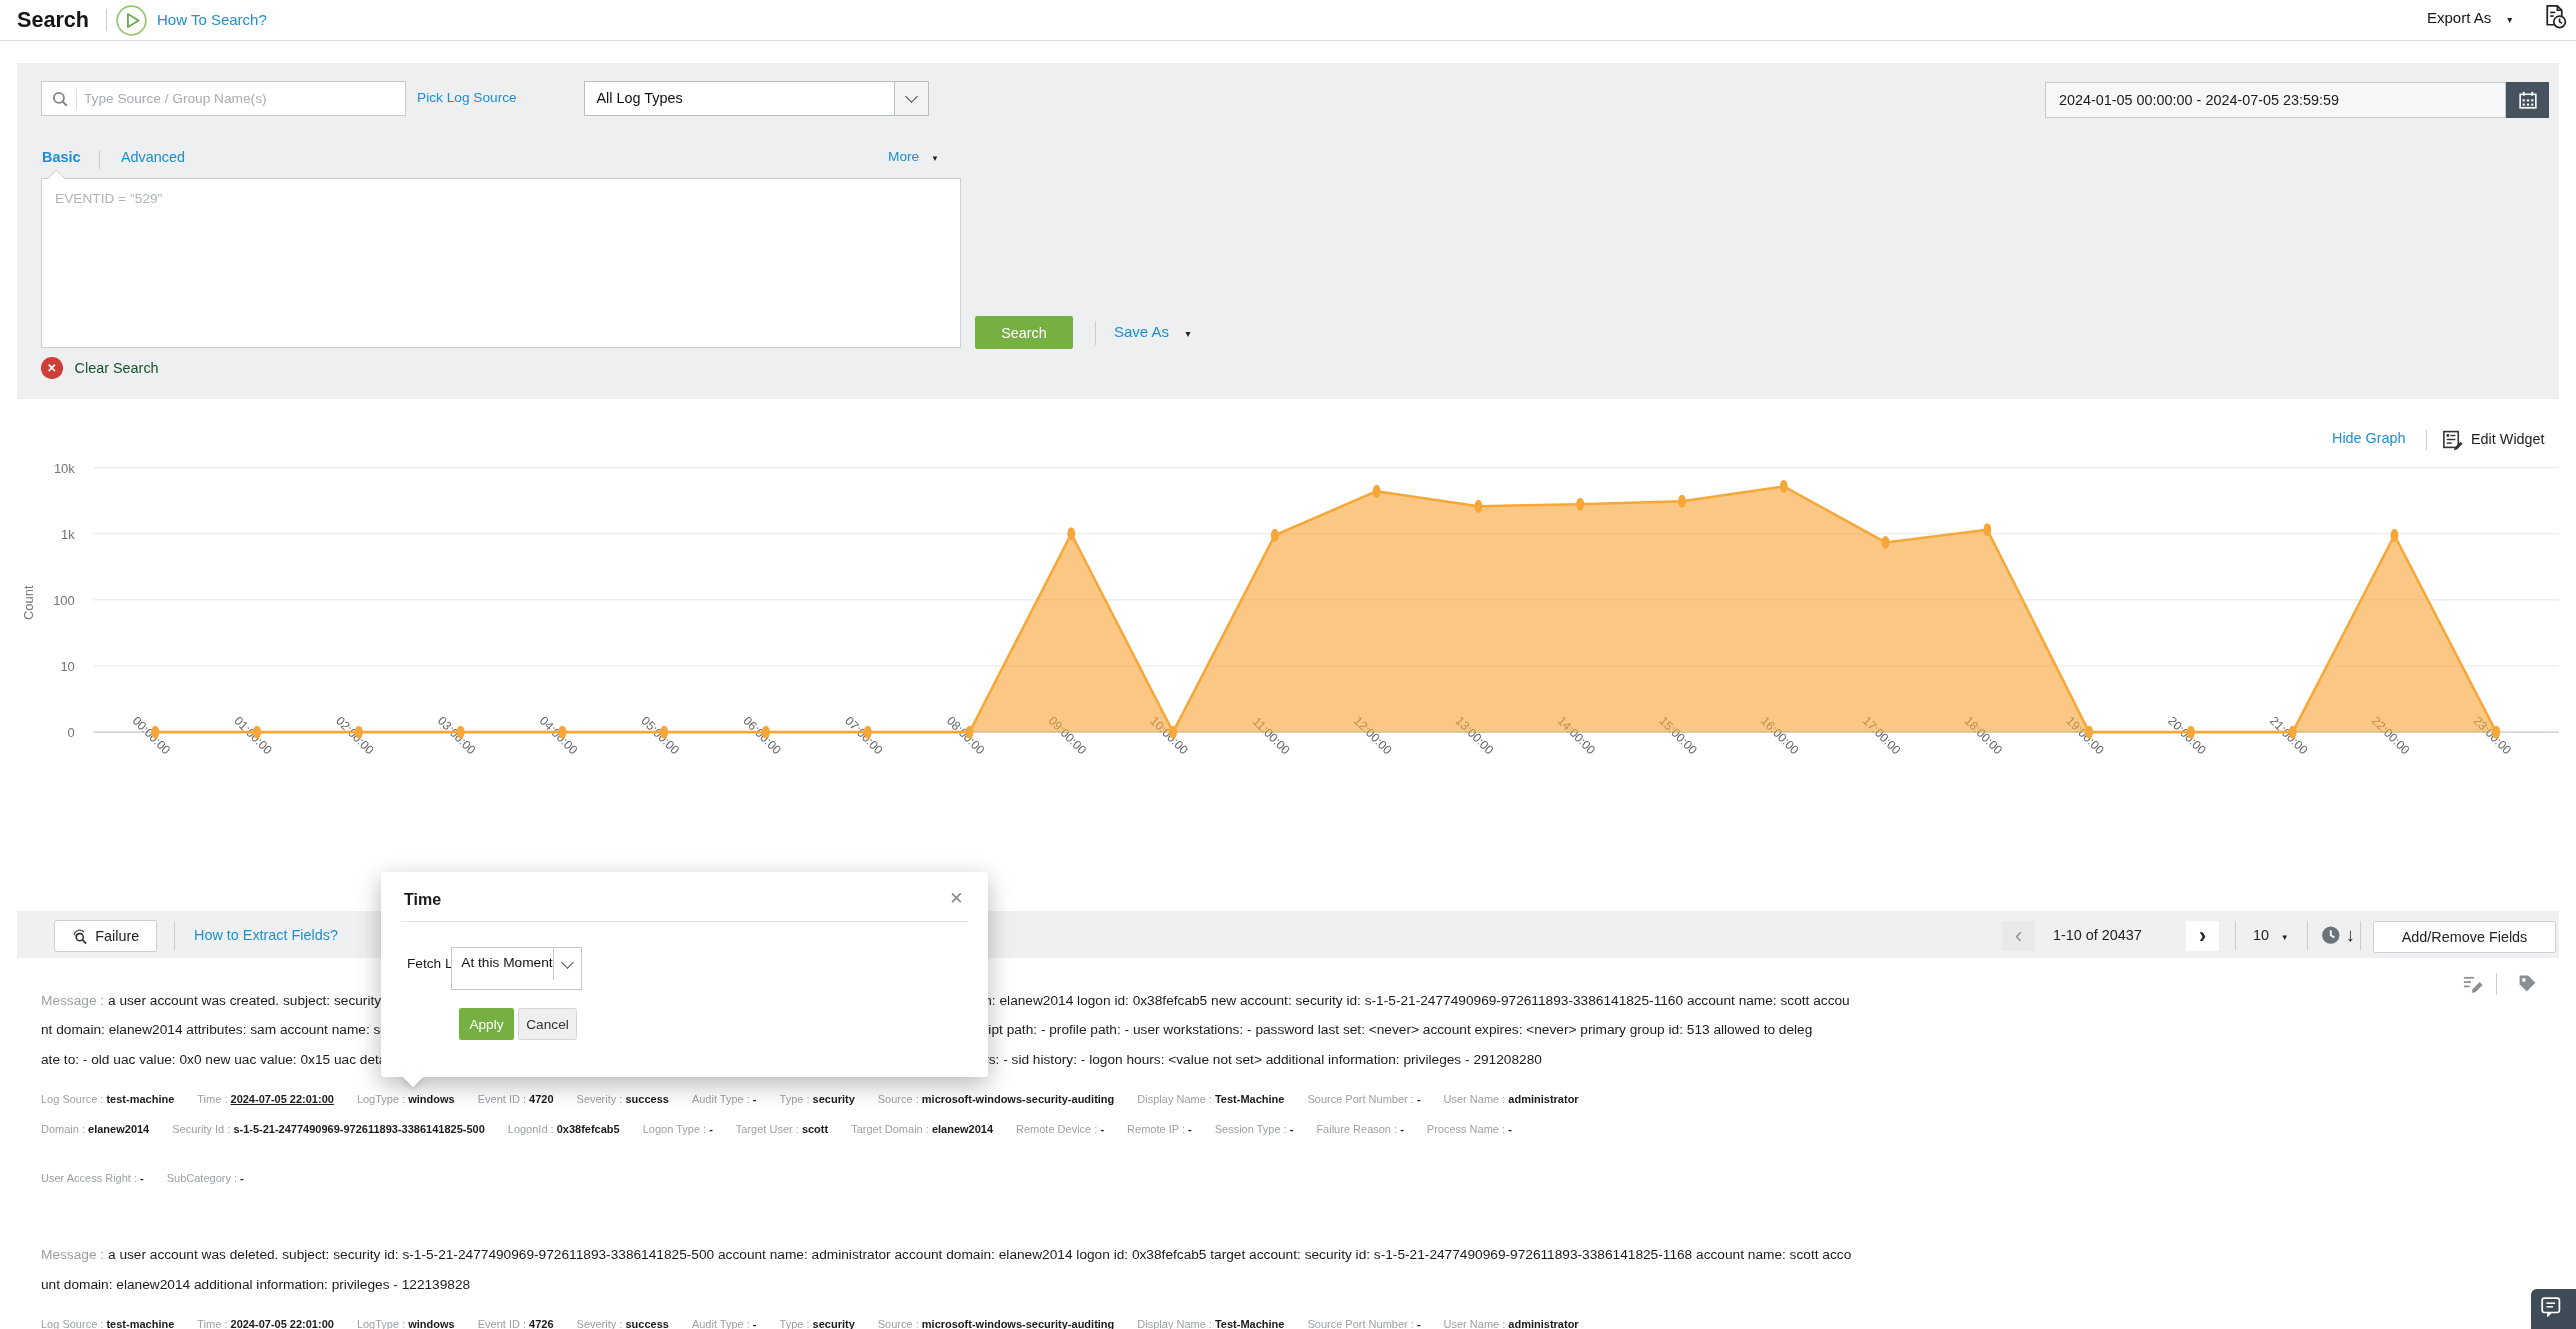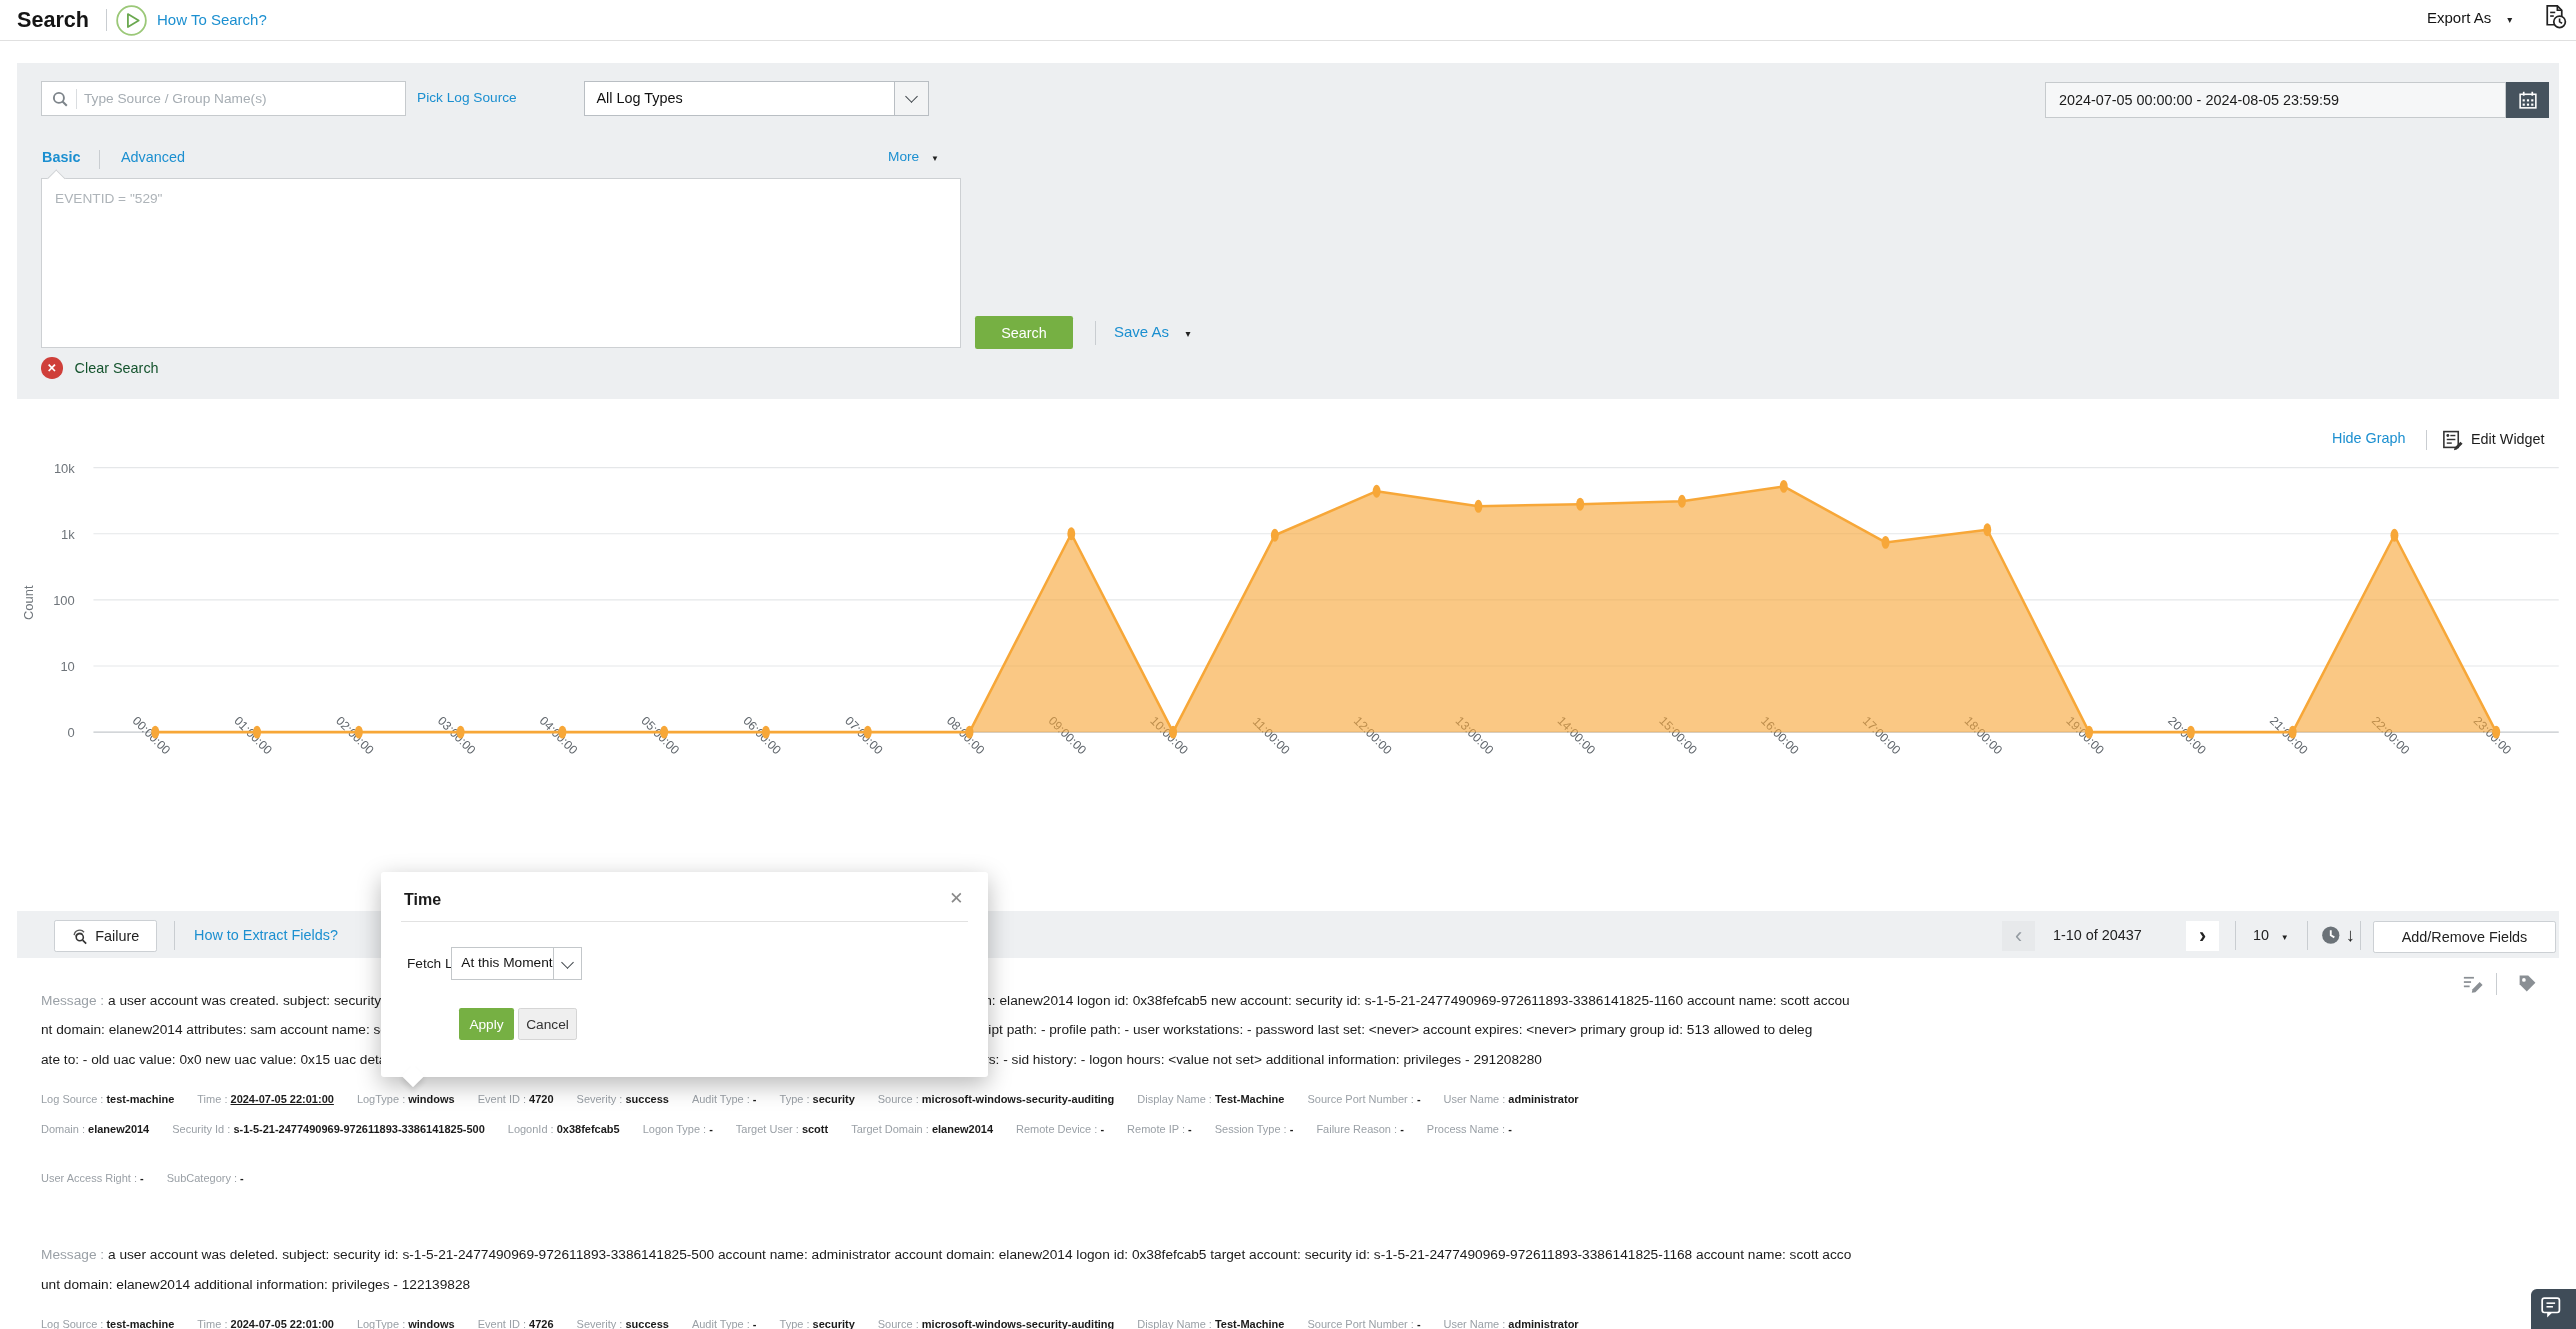--- a/index.html
+++ b/index.html
@@ -63,21 +63,21 @@
   <div class="a lnk-blue" style="left:417px;top:90px;font-size:13.7px;">Pick Log Source</div>
 
   <div class="a" style="left:584px;top:81px;width:345px;height:35px;background:#fff;border:0.7px solid #b9bec3;box-sizing:border-box;cursor:pointer;">
     <div style="position:absolute;left:11.5px;top:8px;font-size:14.4px;color:#101010;">All Log Types</div>
     <div style="position:absolute;right:0;top:0;width:33px;height:33px;background:#f3f4f5;border-left:0.7px solid #b9bec3;display:flex;align-items:center;justify-content:center;">
       <span class="chev" style="margin-top:-3.6px;"></span>
     </div>
   </div>
 
   <div class="a" style="left:2045px;top:82px;width:461px;height:36px;background:#f6f7f8;border:0.7px solid #c6cacd;box-sizing:border-box;">
-    <div style="position:absolute;left:13px;top:8.6px;font-size:14.4px;color:#1b1b1b;">2024-07-05 00:00:00 - 2024-08-05 23:59:59</div>
+    <div style="position:absolute;left:13px;top:8.6px;font-size:14.4px;color:#1b1b1b;">2024-01-05 00:00:00 - 2024-07-05 23:59:59</div>
   </div>
   <div class="a" style="left:2506px;top:82px;width:43px;height:36px;background:#46535e;display:flex;align-items:center;justify-content:center;cursor:pointer;">
     <svg width="20" height="20" viewBox="0 0 28 28">
       <rect x="3" y="6" width="22" height="19" fill="none" stroke="#fff" stroke-width="2.2"></rect>
       <line x1="8" y1="2.5" x2="8" y2="8" stroke="#fff" stroke-width="2.4"></line>
       <line x1="20" y1="2.5" x2="20" y2="8" stroke="#fff" stroke-width="2.4"></line>
       <g fill="#fff">
         <rect x="6.5" y="13" width="3" height="3"></rect>
           <rect x="12.5" y="13" width="3" height="3"></rect>
           <rect x="18.5" y="13" width="3" height="3"></rect>
@@ -248,21 +248,21 @@
     <span class="fl">Message</span><span class="fl"> : </span><span>a user account was deleted. subject: security id: s-1-5-21-2477490969-972611893-3386141825-500 account name: administrator account domain: elanew2014 logon id: 0x38fefcab5 target account: security id: s-1-5-21-2477490969-972611893-3386141825-1168 account name: scott acco</span>
   </div>
   <div class="a msgline nowrap" style="left:41px;top:1276px;width:2487px;">unt domain: elanew2014 additional information: privileges - 122139828</div>
   <div class="a fldline nowrap" style="left:41px;top:1315px;width:2487px;"><span class="pair"><span class="fl">Log Source</span><span class="fl"> : </span><span class="fv">test-machine</span></span><span class="pair"><span class="fl">Time</span><span class="fl"> : </span><span class="fv">2024-07-05 22:01:00</span></span><span class="pair"><span class="fl">LogType</span><span class="fl"> : </span><span class="fv">windows</span></span><span class="pair"><span class="fl">Event ID</span><span class="fl"> : </span><span class="fv">4726</span></span><span class="pair"><span class="fl">Severity</span><span class="fl"> : </span><span class="fv">success</span></span><span class="pair"><span class="fl">Audit Type</span><span class="fl"> : </span><span class="fv">-</span></span><span class="pair"><span class="fl">Type</span><span class="fl"> : </span><span class="fv">security</span></span><span class="pair"><span class="fl">Source</span><span class="fl"> : </span><span class="fv">microsoft-windows-security-auditing</span></span><span class="pair"><span class="fl">Display Name</span><span class="fl"> : </span><span class="fv">Test-Machine</span></span><span class="pair"><span class="fl">Source Port Number</span><span class="fl"> : </span><span class="fv">-</span></span><span class="pair"><span class="fl">User Name</span><span class="fl"> : </span><span class="fv">administrator</span></span></div>
 
   <div class="a" style="left:381px;top:872px;width:607px;height:205px;background:#fff;border-radius:2.9px;box-shadow:0 7.2px 24.4px rgba(0,0,0,0.28);z-index:50;">
     <div style="position:absolute;left:23px;top:18.7px;font-size:16px;font-weight:bold;color:#1b1b1b;">Time</div>
     <div style="position:absolute;right:24.4px;top:16px;font-size:17px;color:#8a8a8a;cursor:pointer;">✕</div>
     <div style="position:absolute;left:20px;right:20px;top:49px;height:0.7px;background:#e2e2e2;"></div>
     <div style="position:absolute;left:26px;top:84px;font-size:13.7px;color:#1c1c1c;">Fetch Logs</div>
-    <div style="position:absolute;left:70px;top:75px;width:131px;height:33px;border:0.7px solid #c3c7ca;box-sizing:border-box;cursor:pointer;background:#fff;">
+    <div style="position:absolute;left:70px;top:75px;width:131px;height:43px;border:0.7px solid #c3c7ca;box-sizing:border-box;cursor:pointer;background:#fff;">
       <div style="position:absolute;left:9.3px;top:7.2px;font-size:13.7px;color:#111;">At this Moment</div>
       <div style="position:absolute;right:0;top:0;width:27px;height:32px;border-left:0.7px solid #c3c7ca;display:flex;align-items:center;justify-content:center;">
         <span class="chev" style="margin-top:-3.6px;"></span>
       </div>
     </div>
     <div class="btn-green" style="position:absolute;left:78px;top:136px;width:55px;height:32px;font-size:13.7px;cursor:pointer;">Apply</div>
     <div style="position:absolute;left:137px;top:136px;width:59px;height:32px;background:#efefef;border:0.7px solid #d5d5d5;box-sizing:border-box;border-radius:2.2px;display:flex;align-items:center;justify-content:center;font-size:13.7px;color:#333;cursor:pointer;">Cancel</div>
     <div style="position:absolute;left:24.4px;bottom:-7.2px;width:16px;height:16px;background:#fff;transform:rotate(45deg);box-shadow:2.9px 2.9px 5.8px rgba(0,0,0,0.12);"></div>
   </div>
 

